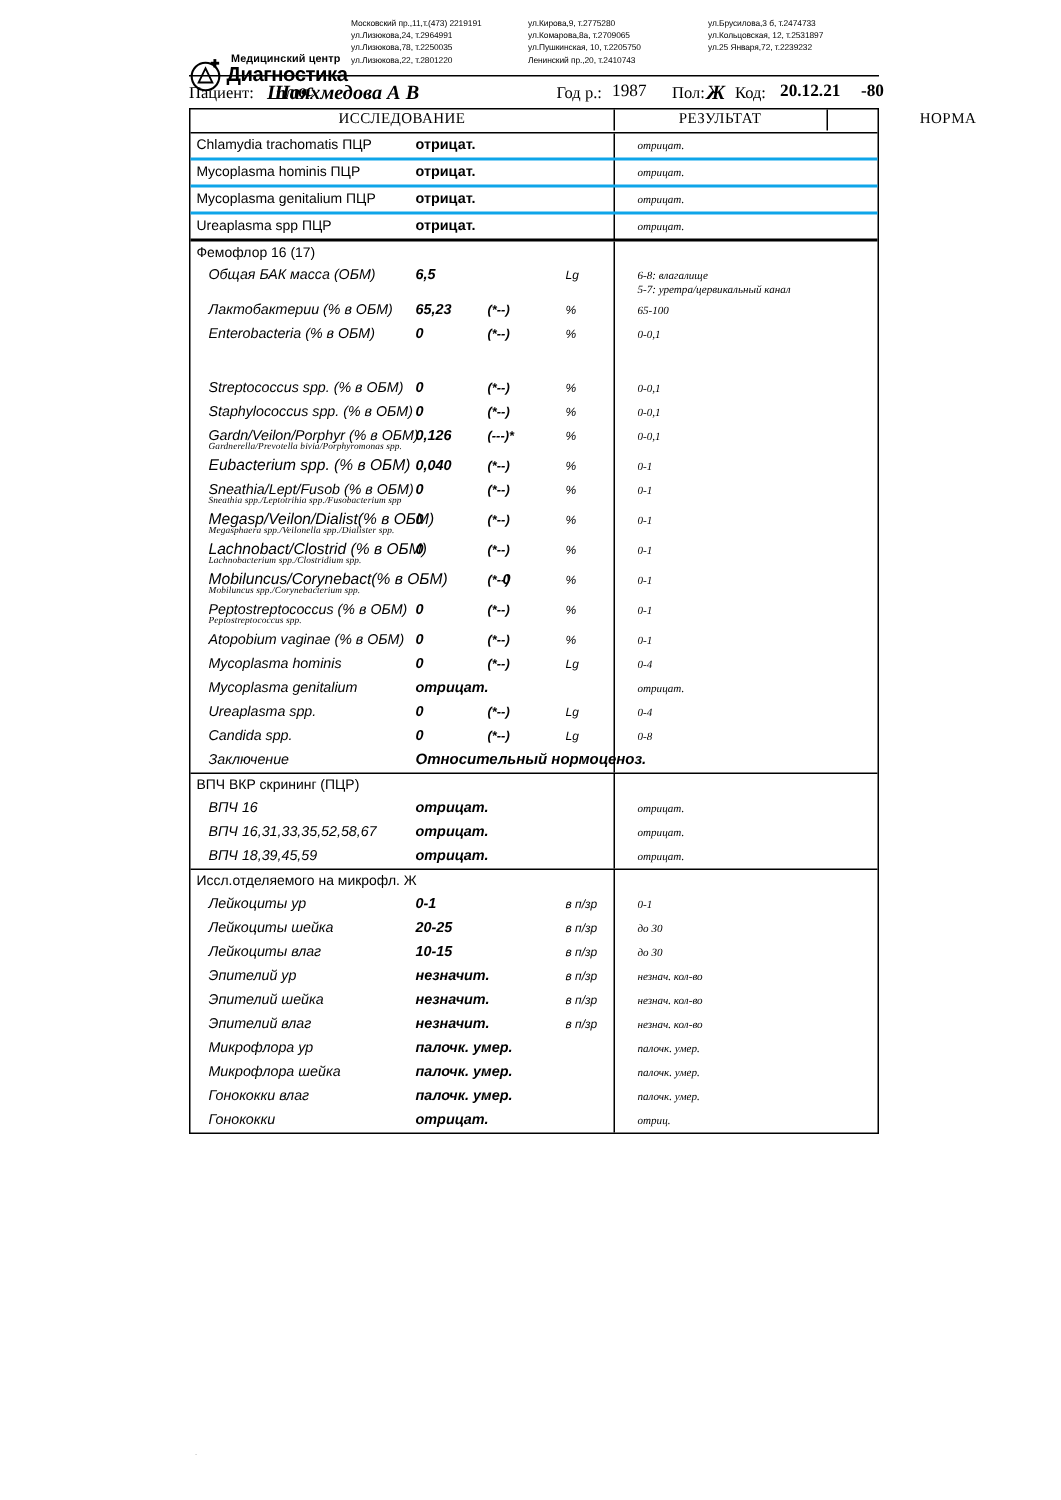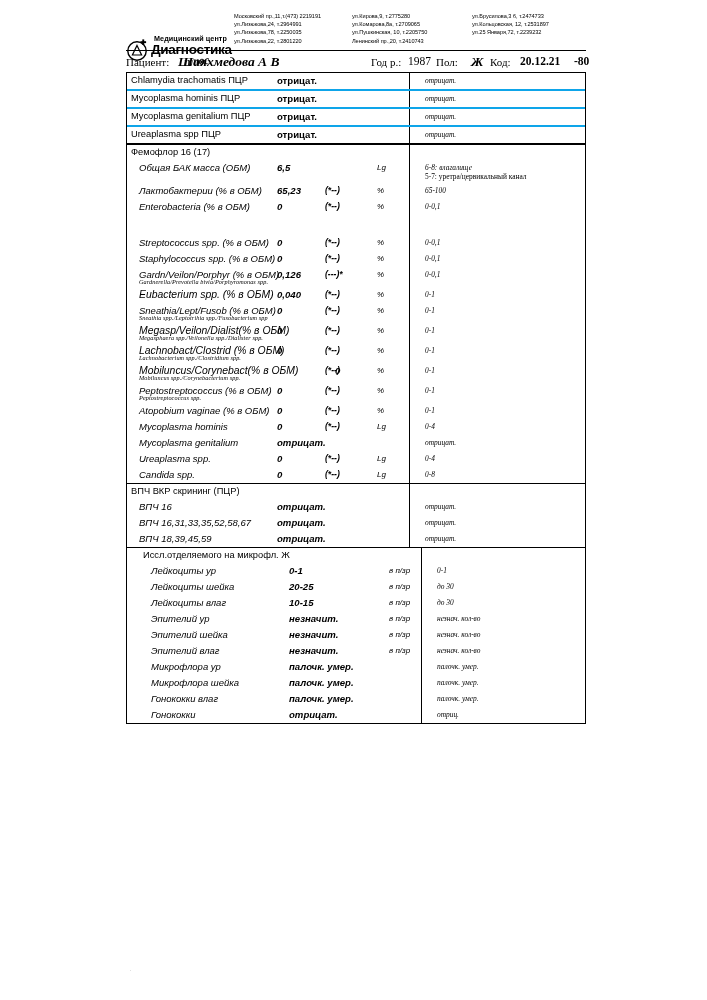--- a/index.html
+++ b/index.html
@@ -236,20 +236,21 @@
     font-size: 7.4px;
     font-style: italic;
     font-family: "Liberation Serif", serif;
     white-space: nowrap;
   }
   .c-norm2 {
     position: absolute;
     left: 298px;
     top: 12px;
     font-size: 7.4px;
+    font-style: italic;
     font-family: "Liberation Serif", serif;
     white-space: nowrap;
   }
   .c-concl {
     position: absolute;
     left: 150px;
     top: 2px;
     font-size: 10px;
     font-weight: bold;
     font-style: italic;
@@ -298,28 +299,35 @@
         <span class="addr-row"><span class="addr-c1">ул.Лизюкова,22, т.2801220</span><span class="addr-c2">Ленинский пр.,20, т.2410743</span><span class="addr-c3"></span></span>
       </div>
   </div>
   <div class="rule-top"></div>
 
   <div class="patient-line">
     <span class="pl-label" style="left:0px;  top:2px;">Пациент:</span>
     <span class="pl-value-big" style="left:52px; top:0px;">Шаяхмедова А В</span>
     <span class="pl-label" style="left:245px;top:2px;">Год р.:</span>
     <span class="pl-value" style="left:282px;top:1px;">1987</span>
-    <span class="pl-label" style="left:310px;top:2px;">Пол:</span>
+    <span class="pl-label" style="left:322px;top:2px;">Пол:</span>
     <span class="pl-value-big" style="left:345px;top:0px;">Ж</span>
     <span class="pl-label" style="left:364px;top:2px;">Код:</span>
     <span class="pl-value-bold" style="left:394px;top:1px;">20.12.21</span>
     <span class="pl-value-bold" style="left:448px;top:1px;">-80</span>
   </div>
 
   <div class="table">
+    <div class="thead">
+      <div class="vdiv" style="left:282px;"></div>
+      <div class="vdiv" style="left:424px;"></div>
+      <div class="th th-1">ИССЛЕДОВАНИЕ</div>
+      <div class="th th-2" style="border-left:none;">РЕЗУЛЬТАТ</div>
+      <div class="th th-3w">НОРМА</div>
+    </div>
     <div id="table-body">
         <div class="group">
           <div class="grp-vline"></div>
           <div class="grow">
             <div class="c-name ">Chlamydia trachomatis ПЦР</div>
             <div class="c-res up">отрицат.</div>
             <div class="c-norm">отрицат.</div>
           </div>
           <div class="grow">
             <div class="c-name ">Mycoplasma hominis ПЦР</div>
@@ -458,20 +466,24 @@
             <div class="c-unit">Lg</div>
             <div class="c-norm">0-4</div>
           </div>
           <div class="grow" style="border-bottom: none;">
             <div class="c-name ital">Candida spp.</div>
             <div class="c-res">0</div>
             <div class="c-mark">(*--)</div>
             <div class="c-unit">Lg</div>
             <div class="c-norm">0-8</div>
           </div>
+          <div class="grow" style="border-bottom: none;">
+            <div class="c-name ital">Заключение</div>
+            <div class="c-concl">Относительный нормоценоз.</div>
+          </div>
         </div>
         <div class="group">
           <div class="grp-vline"></div>
           <div class="grow-title">
             <div class="c-name">ВПЧ ВКР скрининг (ПЦР)</div>
           </div>
           <div class="grow" style="border-bottom: none;">
             <div class="c-name ital">ВПЧ 16</div>
             <div class="c-res">отрицат.</div>
             <div class="c-norm">отрицат.</div>
@@ -480,21 +492,21 @@
             <div class="c-name ital">ВПЧ 16,31,33,35,52,58,67</div>
             <div class="c-res">отрицат.</div>
             <div class="c-norm">отрицат.</div>
           </div>
           <div class="grow" style="border-bottom: none;">
             <div class="c-name ital">ВПЧ 18,39,45,59</div>
             <div class="c-res">отрицат.</div>
             <div class="c-norm">отрицат.</div>
           </div>
         </div>
-        <div class="group" style="border-bottom: none; margin-left: 12px;">
+        <div class="group" style="border-bottom: none;">
           <div class="grp-vline"></div>
           <div class="grow-title">
             <div class="c-name">Иссл.отделяемого на микрофл. Ж</div>
           </div>
           <div class="grow" style="border-bottom: none;">
             <div class="c-name ital">Лейкоциты ур</div>
             <div class="c-res">0-1</div>
             <div class="c-unit">в п/зр</div>
             <div class="c-norm">0-1</div>
           </div>

